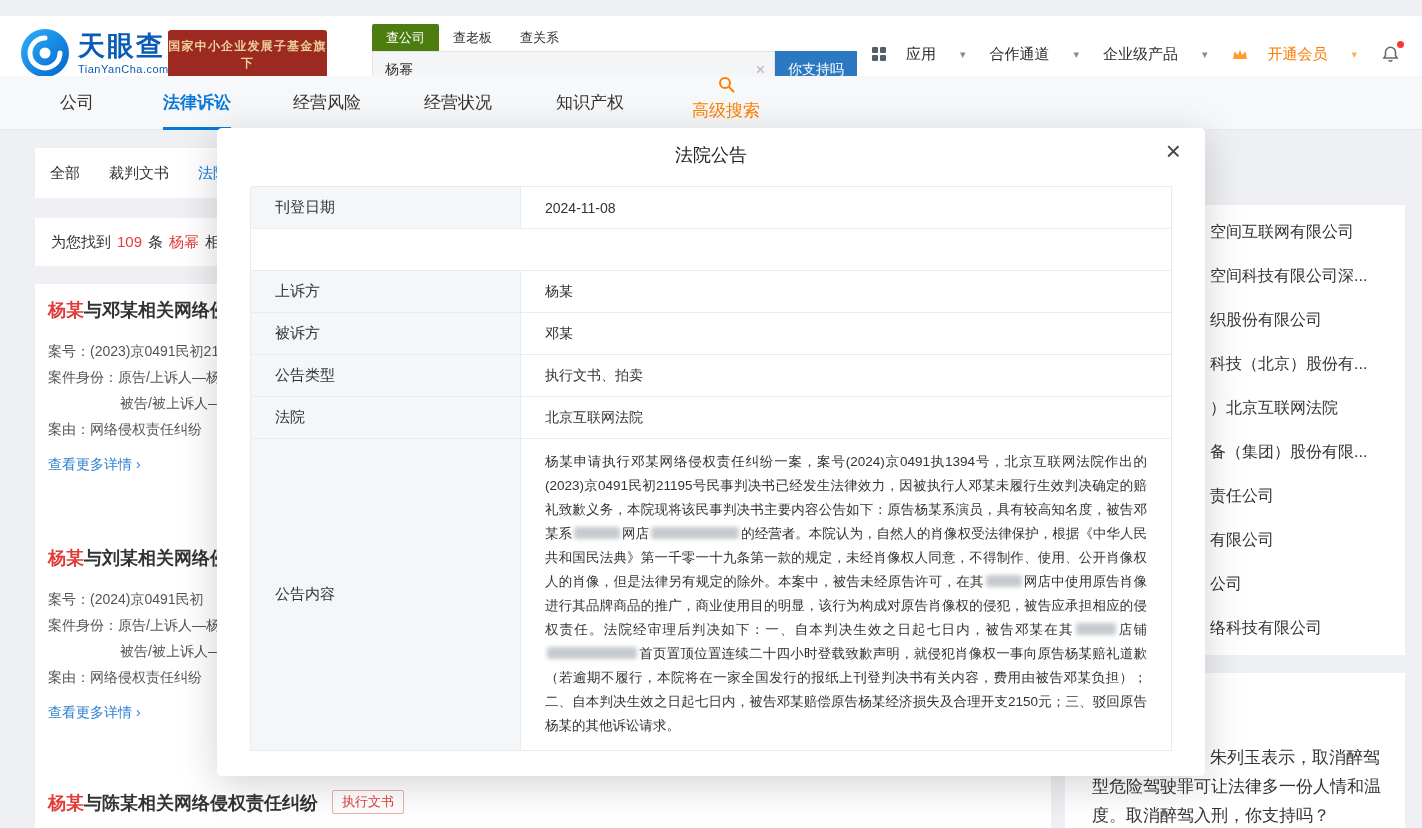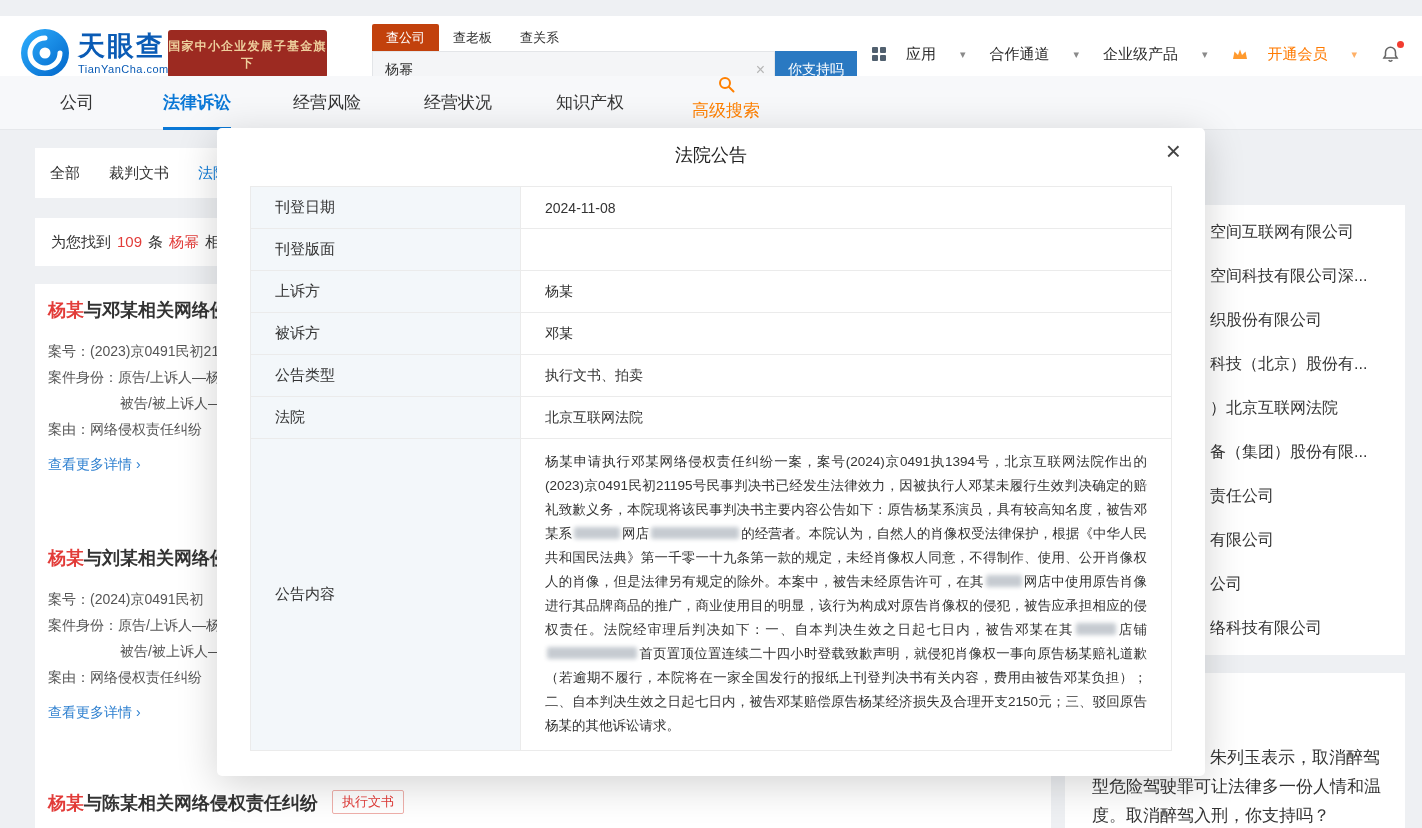--- a/index.html
+++ b/index.html
@@ -14,21 +14,21 @@
   .header { position:absolute; top:16px; left:0; width:1422px; height:76px; background:#fff; border-bottom:1px solid #4d7c0f; z-index:5; }
   .logo { position:absolute; left:20px; top:12px; display:flex; align-items:center; gap:8px; cursor:pointer; }
   .logo-cn { font-size:27px; font-weight:bold; color:#0a5bb5; letter-spacing:2px; line-height:30px; }
   .logo-en { font-size:11px; color:#0a5bb5; letter-spacing:.5px; margin-top:2px; }
   .gov-badge { position:absolute; left:168px; top:14px; width:159px; height:48px; background:#9c2a21; border-radius:3px; text-align:center; color:#eecf9d; font-weight:bold; }
   .gov-line1 { font-size:12px; letter-spacing:1.2px; margin-top:8px; }
   .gov-line2 { font-size:11px; letter-spacing:4.5px; margin-top:4px; }
   .search-area { position:absolute; left:372px; top:8px; }
   .search-tabs { display:flex; height:27px; }
   .stab { font-size:13px; padding:5px 14px; color:#333; cursor:pointer; }
-  .stab.active { background:#c2410c; color:#fff; border-radius:2px 2px 0 0; }
+  .stab.active { background:#4d7c0f; color:#fff; border-radius:2px 2px 0 0; }
   .search-row { display:flex; }
   .search-input-wrap { width:403px; height:38px; background:#f4f5f7; border:1px solid #e3e5e8; position:relative; }
   .search-input { width:100%; height:100%; border:none; background:transparent; font-size:14px; color:#333; padding:0 28px 0 12px; outline:none; font-family:inherit; }
   .search-clear { position:absolute; right:9px; top:50%; transform:translateY(-50%); color:#b5b5b5; font-size:16px; cursor:pointer; line-height:1; }
   .search-btn { width:82px; height:38px; background:#2a79c2; color:#fff; border:none; font-size:14px; cursor:pointer; font-family:inherit; }
   .header-menu { position:absolute; left:872px; top:0; height:76px; display:flex; align-items:center; gap:24px; }
   .menu-item { position:relative; display:flex; align-items:center; gap:20px; font-size:15px; color:#2c2c2c; cursor:pointer; white-space:nowrap; }
   .dd::after { content:"▾"; font-size:11px; color:#8a8a8a; margin-left:4px; }
   .menu-item.vip { color:#ff7a00; }
   .menu-item.vip::after { color:#ffb067; }
@@ -250,21 +250,20 @@
 <div class="modal">
   <div class="m-title">法院公告</div>
   <div class="m-close">×</div>
 
   <div class="m-table">
     <div class="t-row">
       <div class="t-label">刊登日期</div>
       <div class="t-value">2024-11-08</div>
     </div>
     <div class="t-row">
-      <div class="t-label">刊登版面</div>
     </div>
     <div class="t-row">
       <div class="t-label">上诉方</div>
       <div class="t-value">杨某</div>
     </div>
     <div class="t-row">
       <div class="t-label">被诉方</div>
       <div class="t-value">邓某</div>
     </div>
     <div class="t-row">

